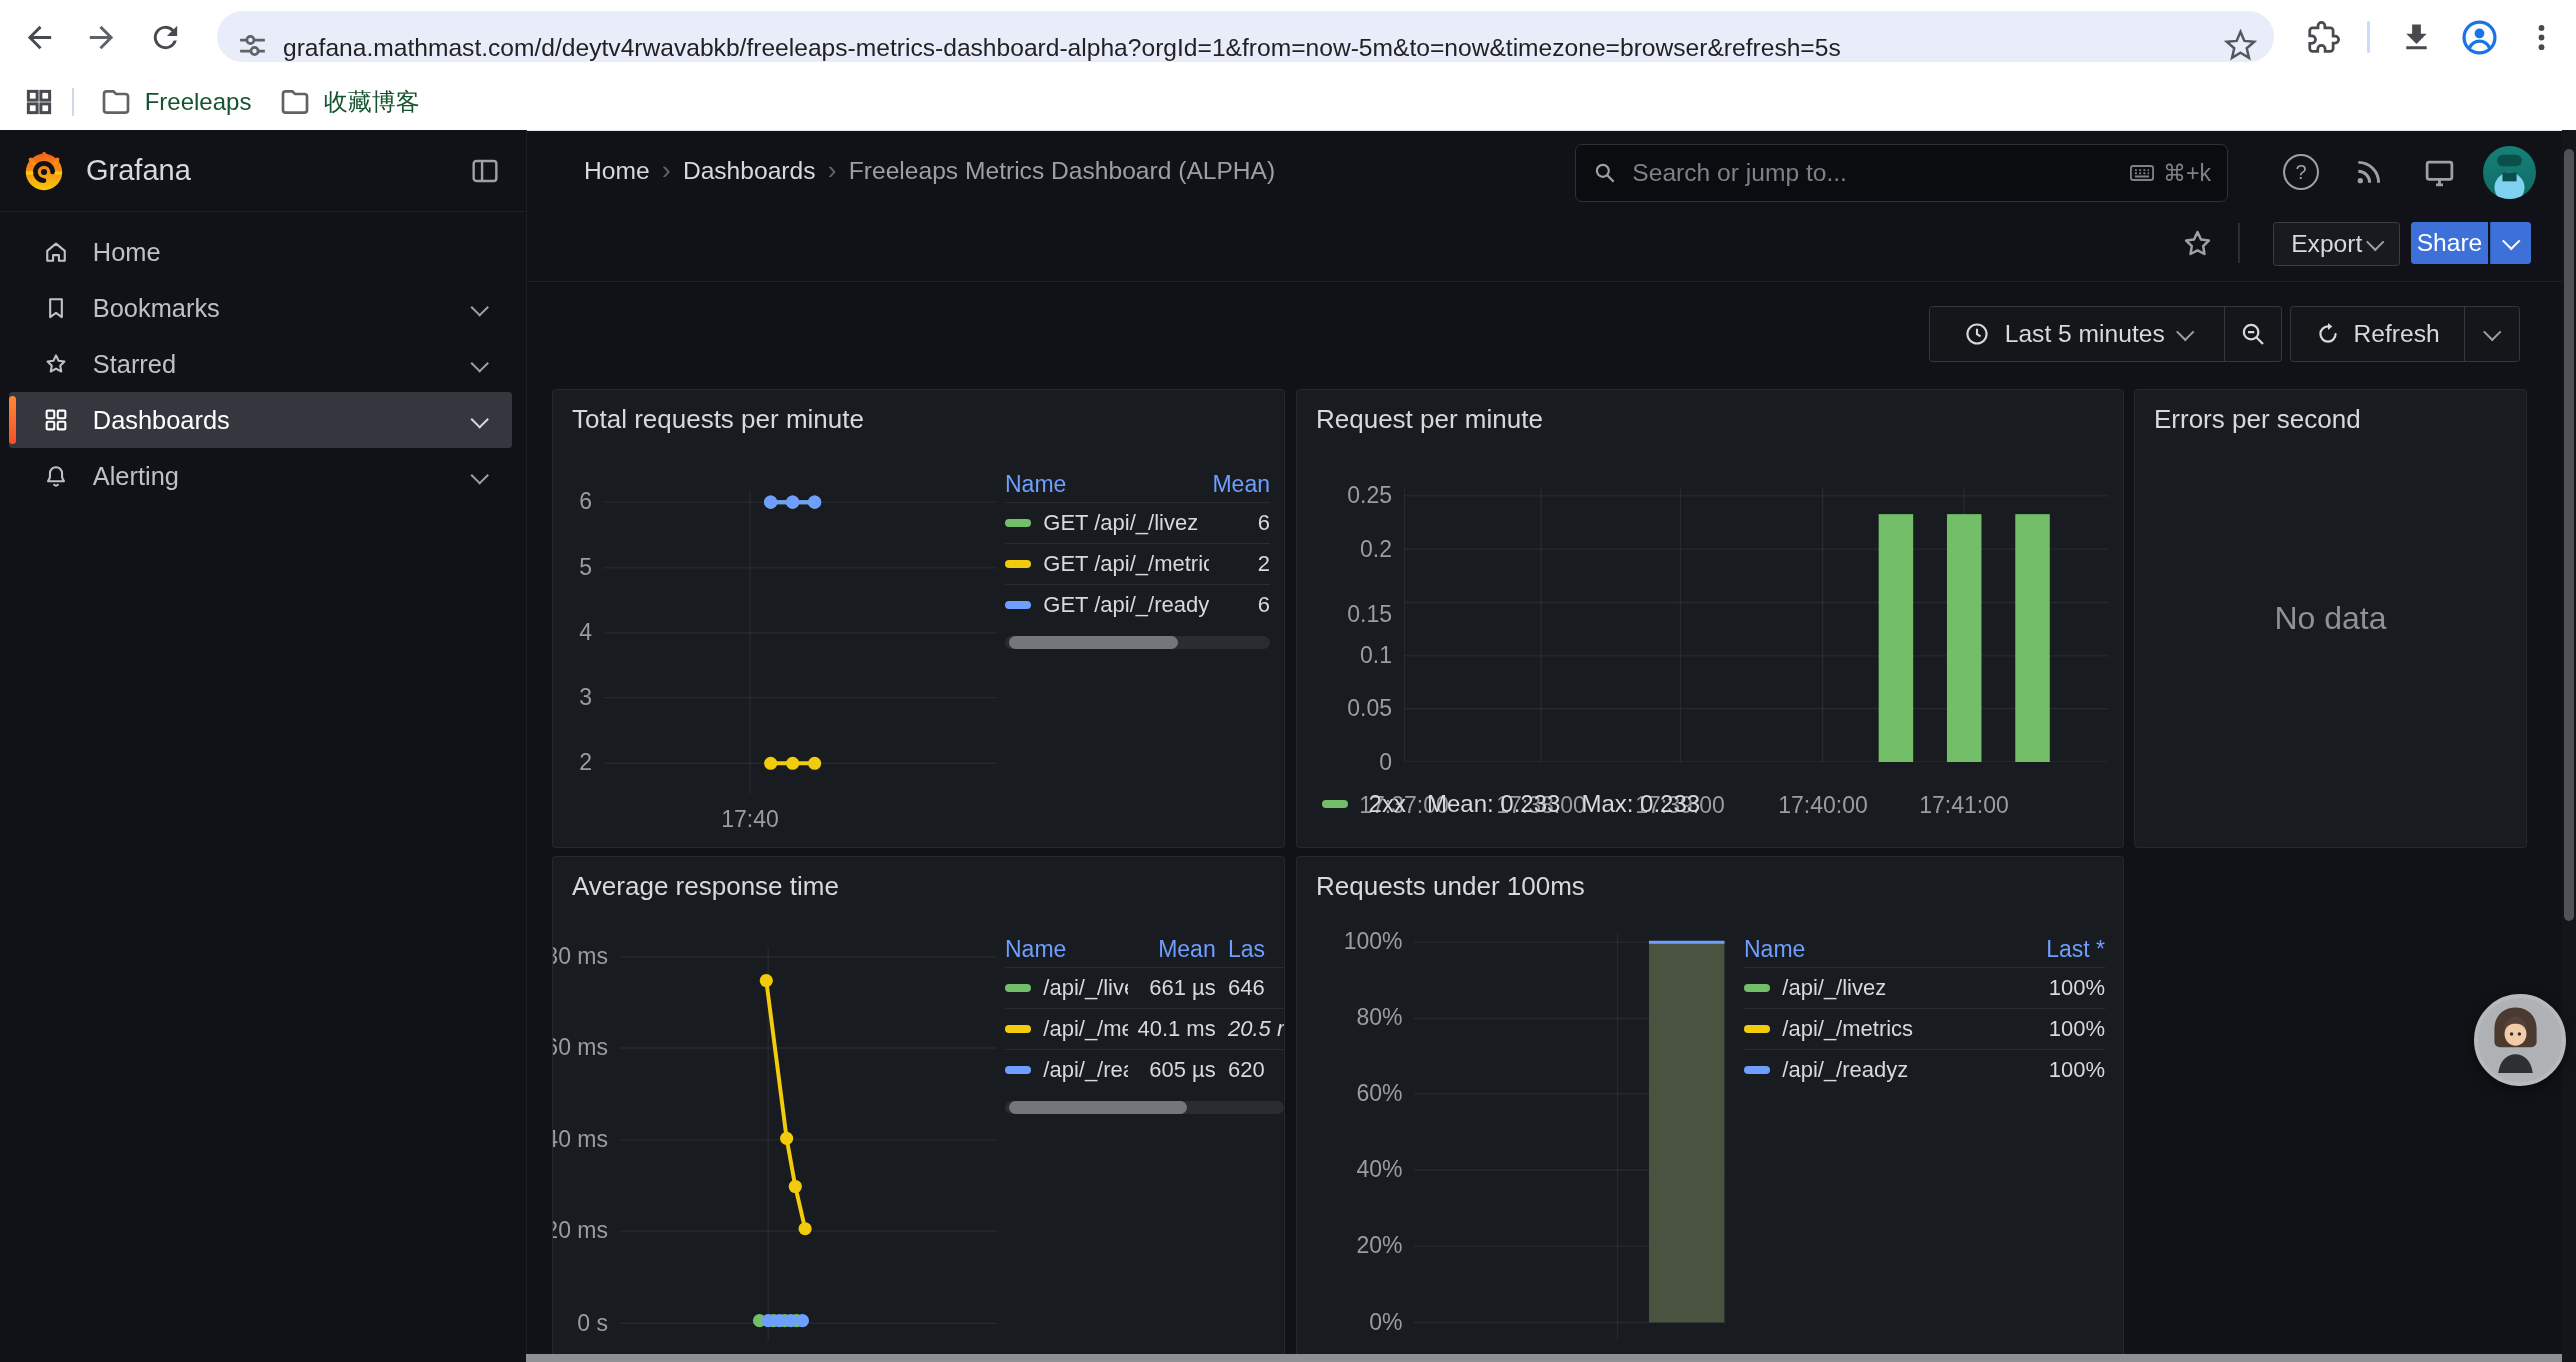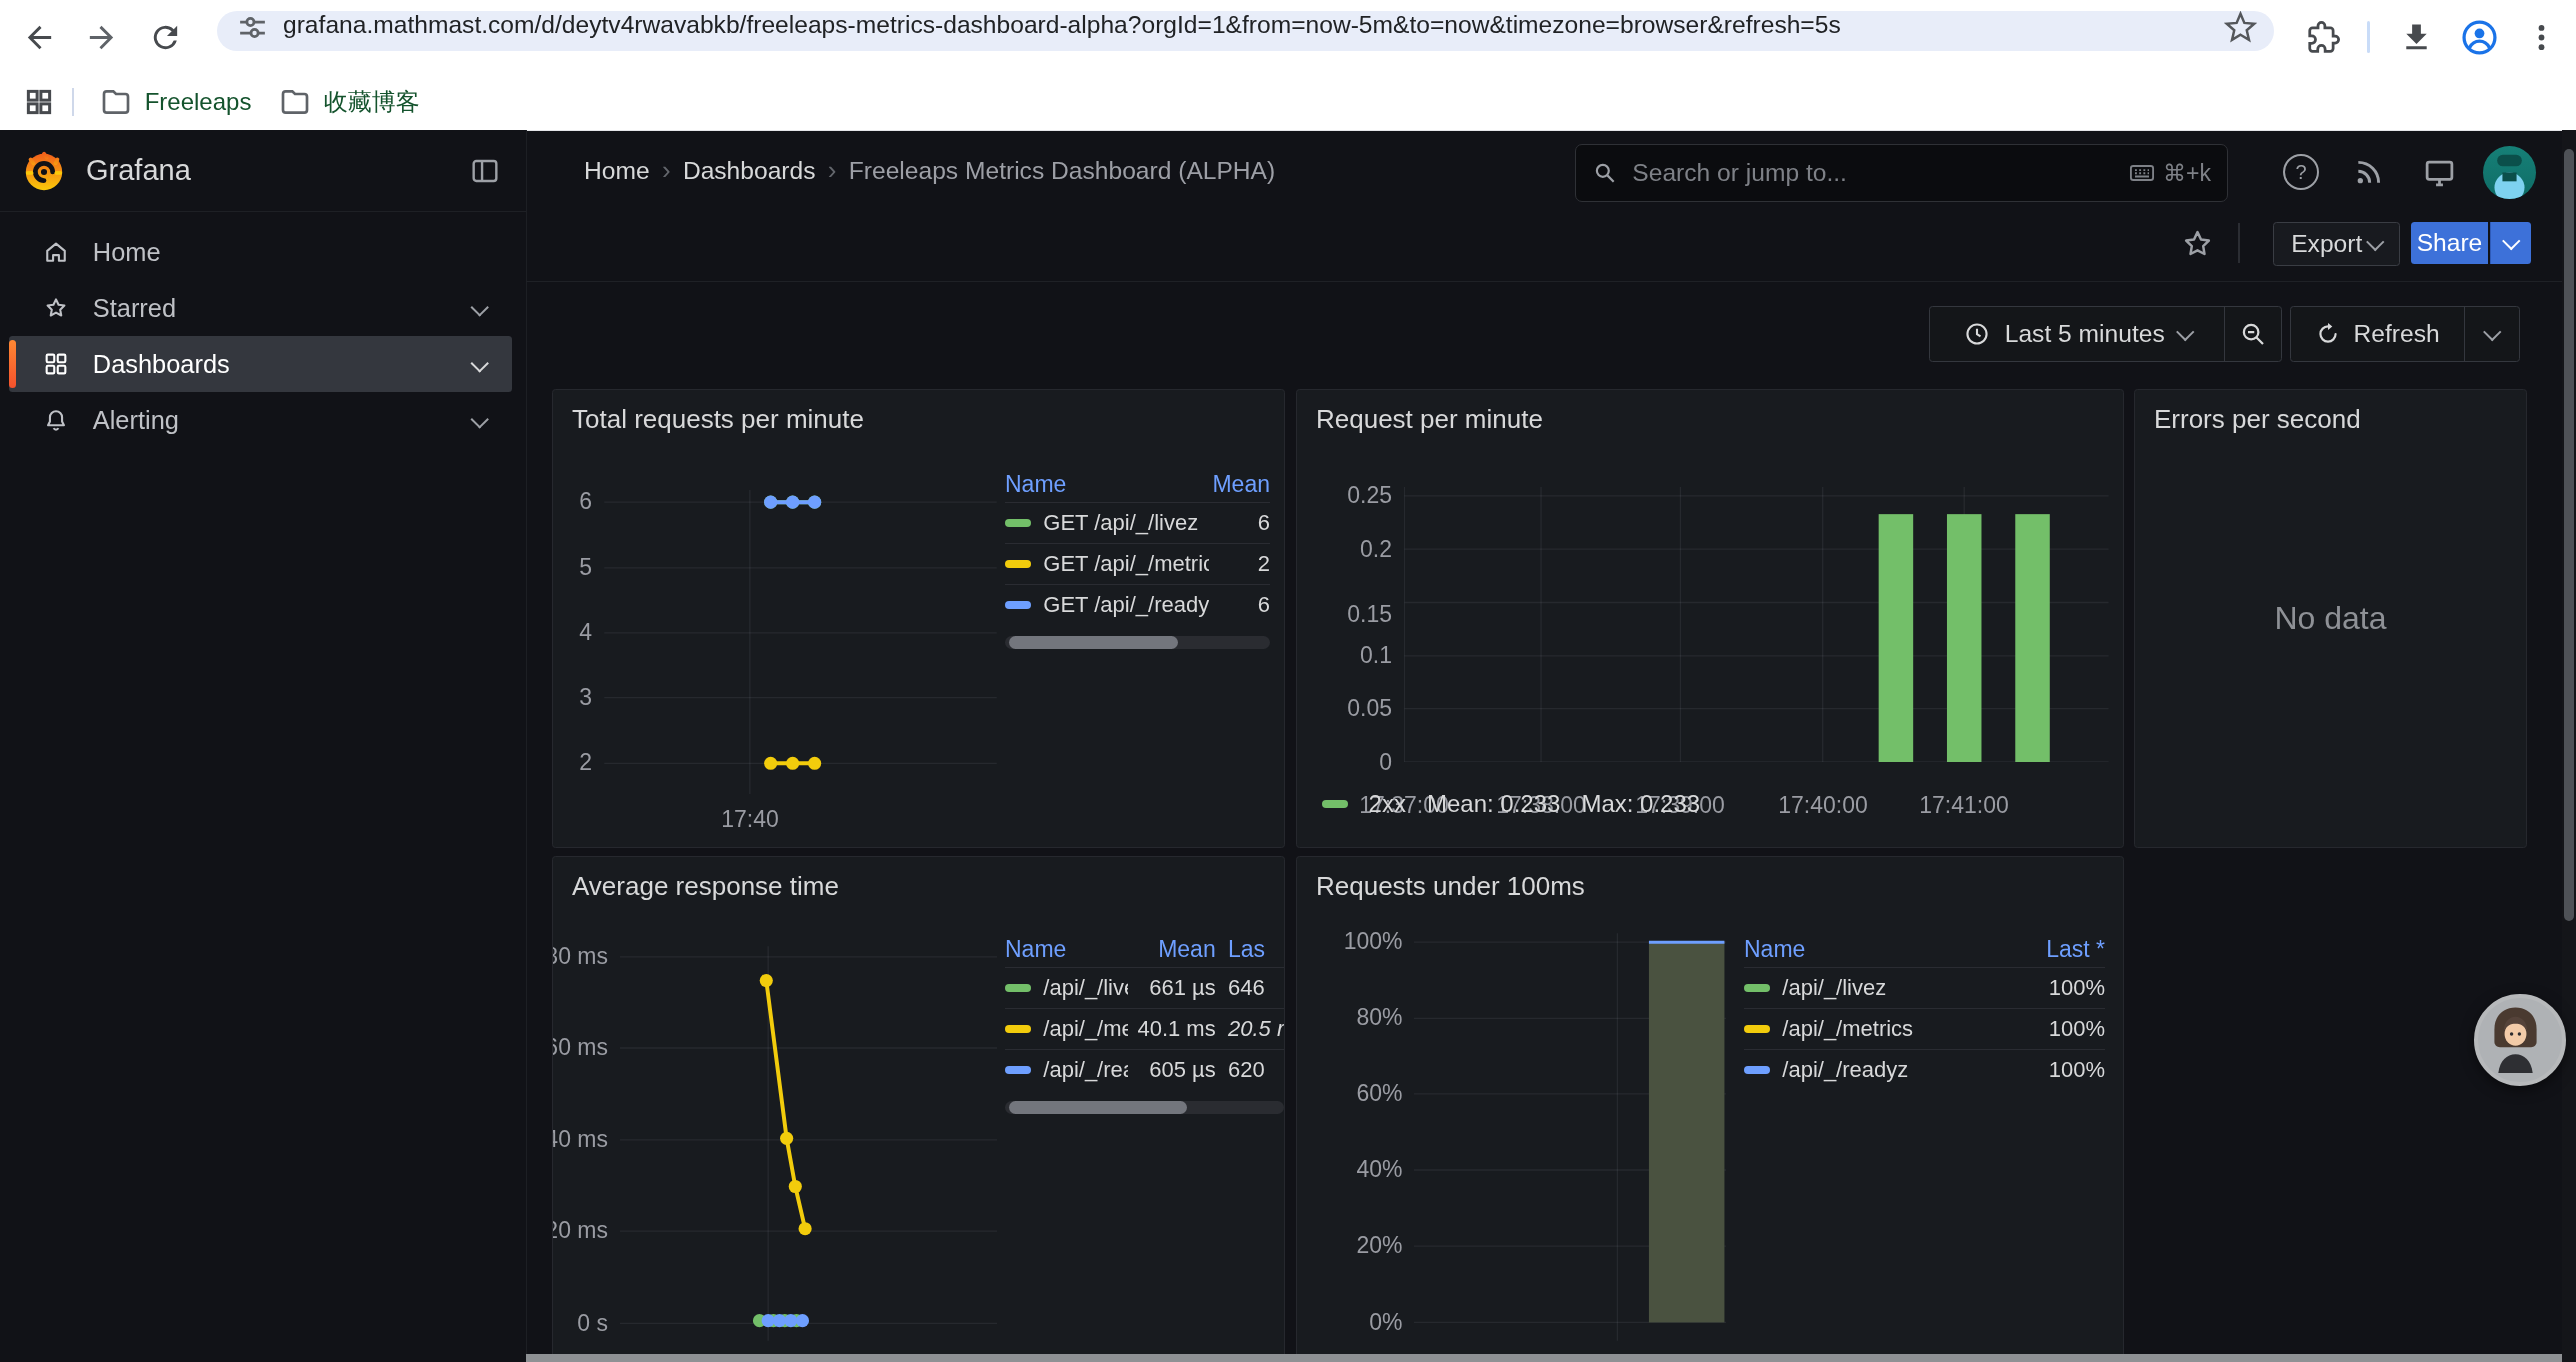--- a/index.html
+++ b/index.html
@@ -2,22 +2,22 @@
 <html style="font-size:14px"><head>
 <meta charset="utf-8">
 <style>
   html,body{margin:0;padding:0;background:#2a2b2e;}
   #screen{position:relative;width:2576px;height:1363px;overflow:hidden;
     font-family:"Liberation Sans",sans-serif;background:#111217;}
   
   .toolbar{position:absolute;left:0;top:0;width:2576px;height:74px;background:#ffffff;}
   .tbicon{position:absolute;top:10.5px;width:53px;height:53px;border-radius:50%;
     display:flex;align-items:center;justify-content:center;}
-  .urlpill{position:absolute;left:217px;top:11.4px;width:2057px;height:40px;border-radius:25.4px;
-    background:#E8EDF9;display:flex;align-items:flex-start;}
+  .urlpill{position:absolute;left:217px;top:11.4px;width:2057px;height:51px;border-radius:25.4px;
+    background:#E8EDF9;display:flex;align-items:flex-end;}
   .urlpill input{flex:1;border:none;outline:none;background:transparent;
     font-size:24.6px;color:#202225;font-family:"Liberation Sans",sans-serif;padding:0;}
   .tb-divider{position:absolute;top:21px;width:2.6px;height:32px;background:#C9DCF8;border-radius:1.8px;}
   
   .bookmarks{position:absolute;left:0;top:74px;width:2576px;height:56px;background:#ffffff;
     border-bottom:0.9px solid #E4E5E8;display:flex;align-items:center;}
   .bm-item{display:flex;align-items:center;gap:12.3px;height:42px;padding:0 14px;border-radius:21px;
     font-size:24px;color:#14532d;}
   .bm-div{width:1.8px;height:28px;background:#CFD8EA;margin:0 12.3px 0 7px;}
   .sidebar{position:absolute;left:0;top:130px;width:526px;height:1233px;background:#111217;
@@ -195,20 +195,27 @@
     </div>
     <nav style="position:absolute;top:94px;left:0;right:0;">
       <div class="navitem">
         <svg width="28" height="28" viewBox="0 0 24 24" fill="none" stroke="currentColor" stroke-width="1.8" stroke-linejoin="round">
             <path d="M4.5 11 12 4.8 19.5 11v8.5h-5v-4.8h-5v4.8h-5z"></path>
           </svg>
         <span>Home</span>
       </div>
       <div class="navitem">
         <svg width="28" height="28" viewBox="0 0 24 24" fill="none" stroke="currentColor" stroke-width="1.8" stroke-linejoin="round">
+            <path d="M7 4.5h10v15.3l-5-3.6-5 3.6z"></path>
+          </svg>
+        <span>Bookmarks</span>
+        <span class="nav-chev"></span>
+      </div>
+      <div class="navitem">
+        <svg width="28" height="28" viewBox="0 0 24 24" fill="none" stroke="currentColor" stroke-width="1.8" stroke-linejoin="round">
             <path d="M12 4.6l2.2 4.6 5 .7-3.6 3.5.9 5-4.5-2.4-4.5 2.4.9-5-3.6-3.5 5-.7z"></path>
           </svg>
         <span>Starred</span>
         <span class="nav-chev"></span>
       </div>
       <div class="navitem active">
         <svg width="28" height="28" viewBox="0 0 24 24" fill="none" stroke="currentColor" stroke-width="1.8">
             <rect x="4" y="4" width="6.5" height="6.5" rx="1"></rect>
             <rect x="13.5" y="4" width="6.5" height="6.5" rx="1"></rect>
             <rect x="4" y="13.5" width="6.5" height="6.5" rx="1"></rect>

